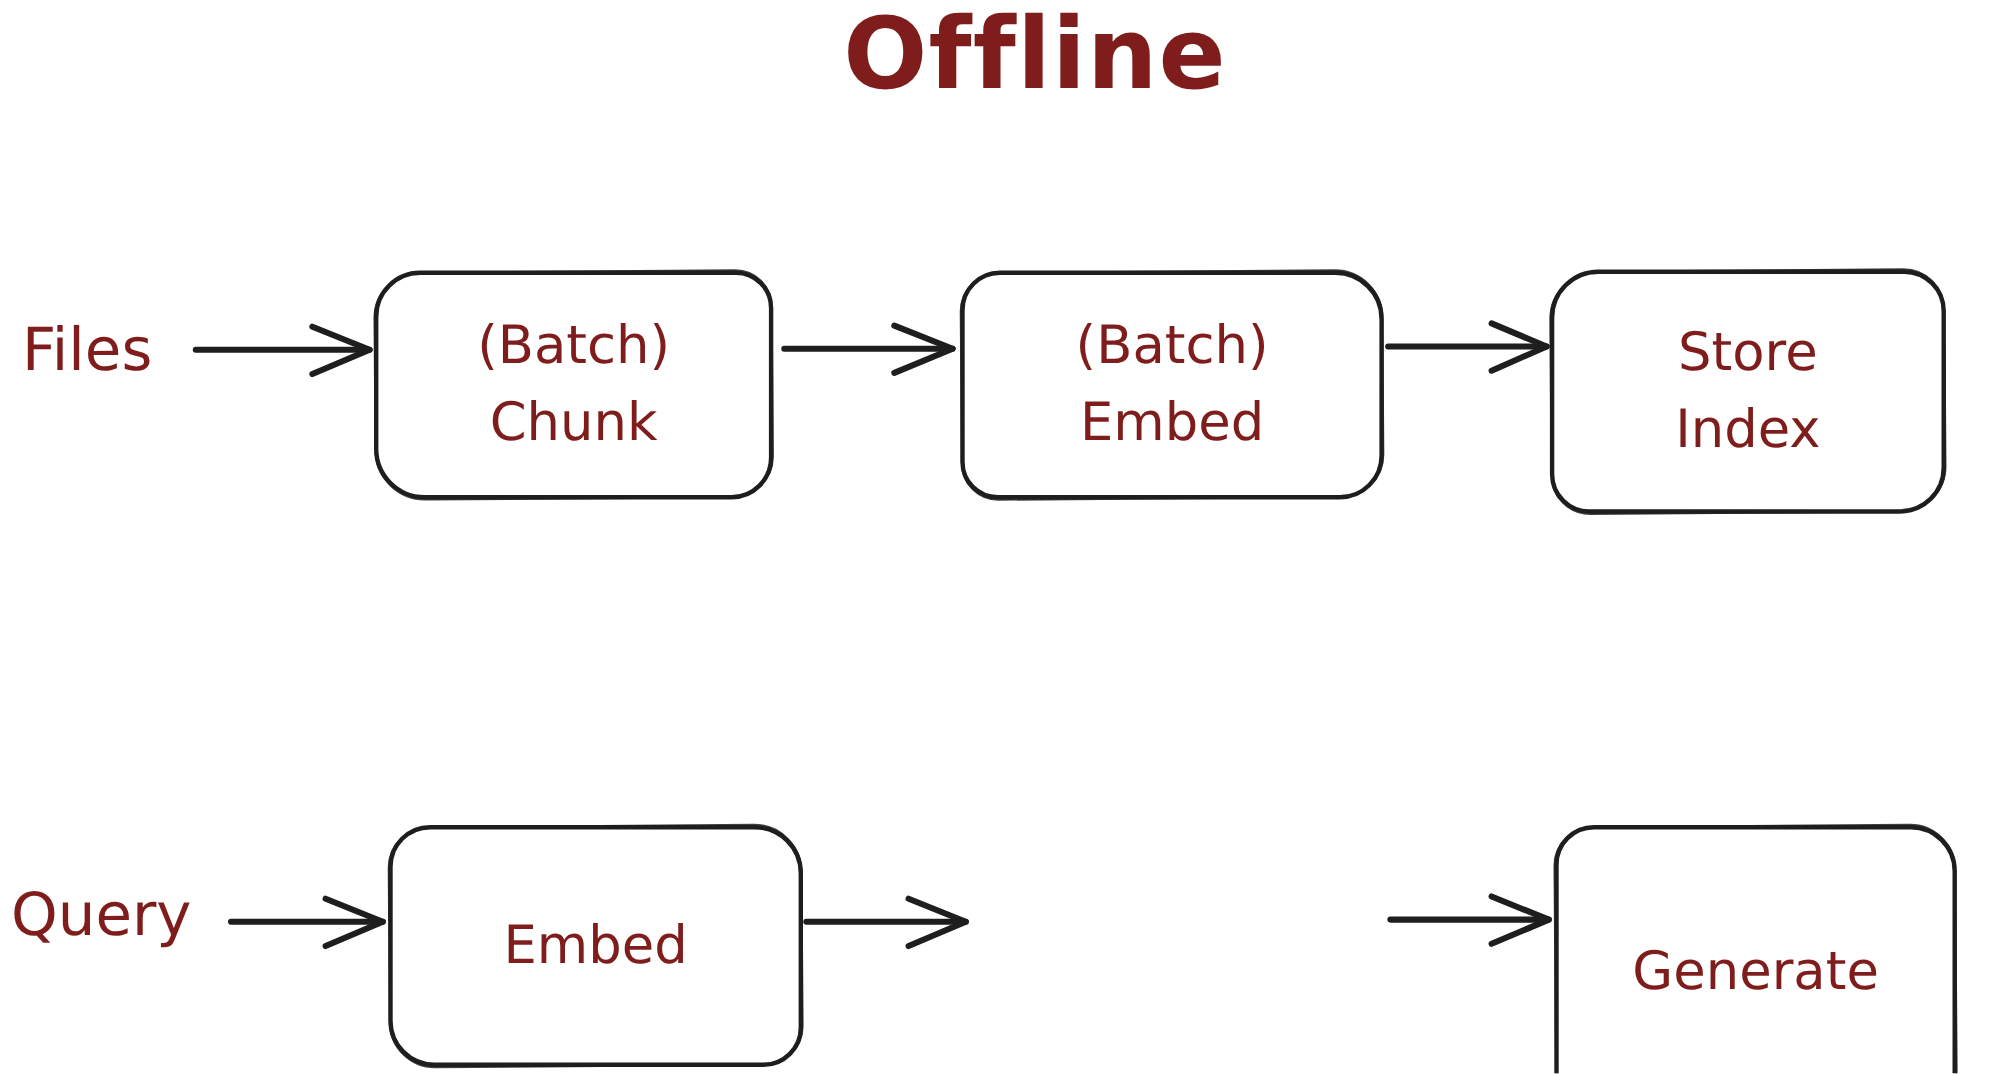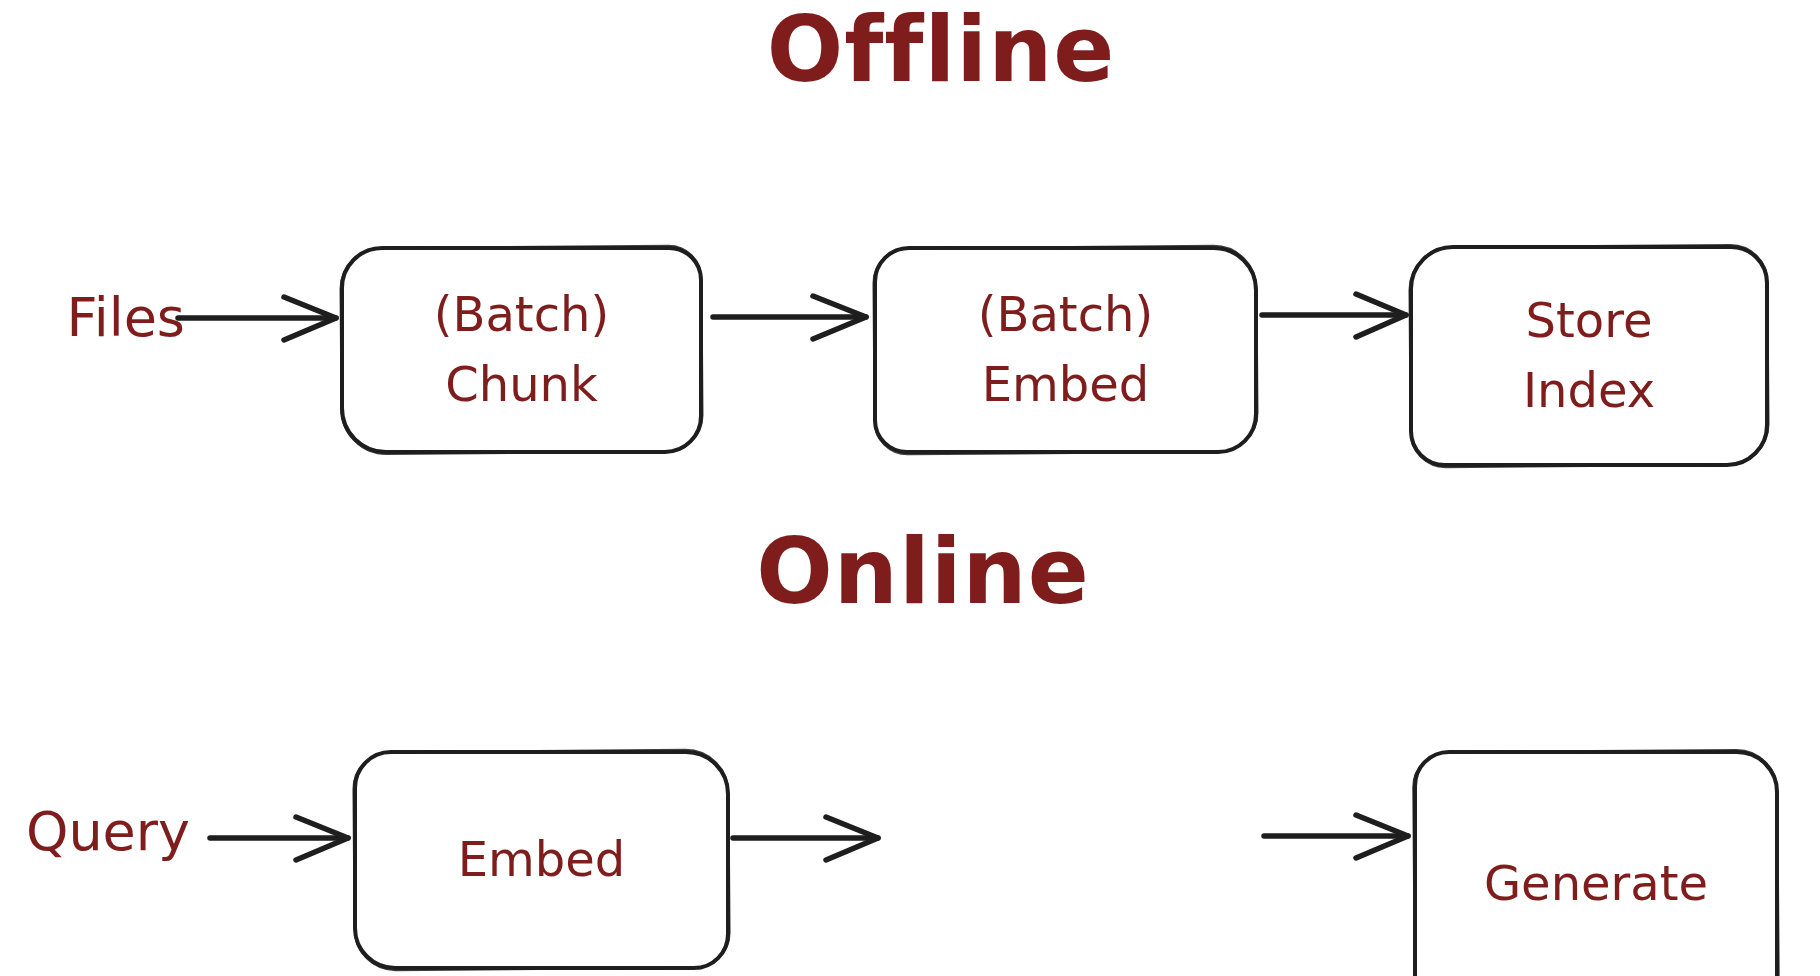--- a/index.html
+++ b/index.html
@@ -28,21 +28,21 @@
     line-height: 1.1;
   }
   #title-offline { left: 591px; top: 0px;   width: 700px; }
   #title-online  { left: 573px; top: 522px; width: 700px; }
 
   
   .source-label {
     position: absolute;
     font-size: 54px;
     font-weight: 400;
-    text-align: right;
+    text-align: left;
     white-space: nowrap;
     line-height: 1.1;
   }
   #label-files { left: 20px; top: 288px; width: 165px; }
   #label-query { left: 10px; top: 802px; width: 180px; }
 
   
   .node {
     position: absolute;
     box-sizing: border-box;
@@ -133,21 +133,20 @@
   <div class="node" id="node-embed-batch">
     <div class="node-label">(Batch)
 Embed</div>
   </div>
 
   <div class="node" id="node-store-index">
     <div class="node-label">Store
 Index</div>
   </div>
 
-  <div class="section-title" id="title-online">Online</div>
 
   <div class="source-label" id="label-query">Query</div>
 
   <div class="node" id="node-embed">
     <div class="node-label">Embed</div>
   </div>
 
 
   <div class="node" id="node-generate">
     <div class="node-label">Generate</div>

